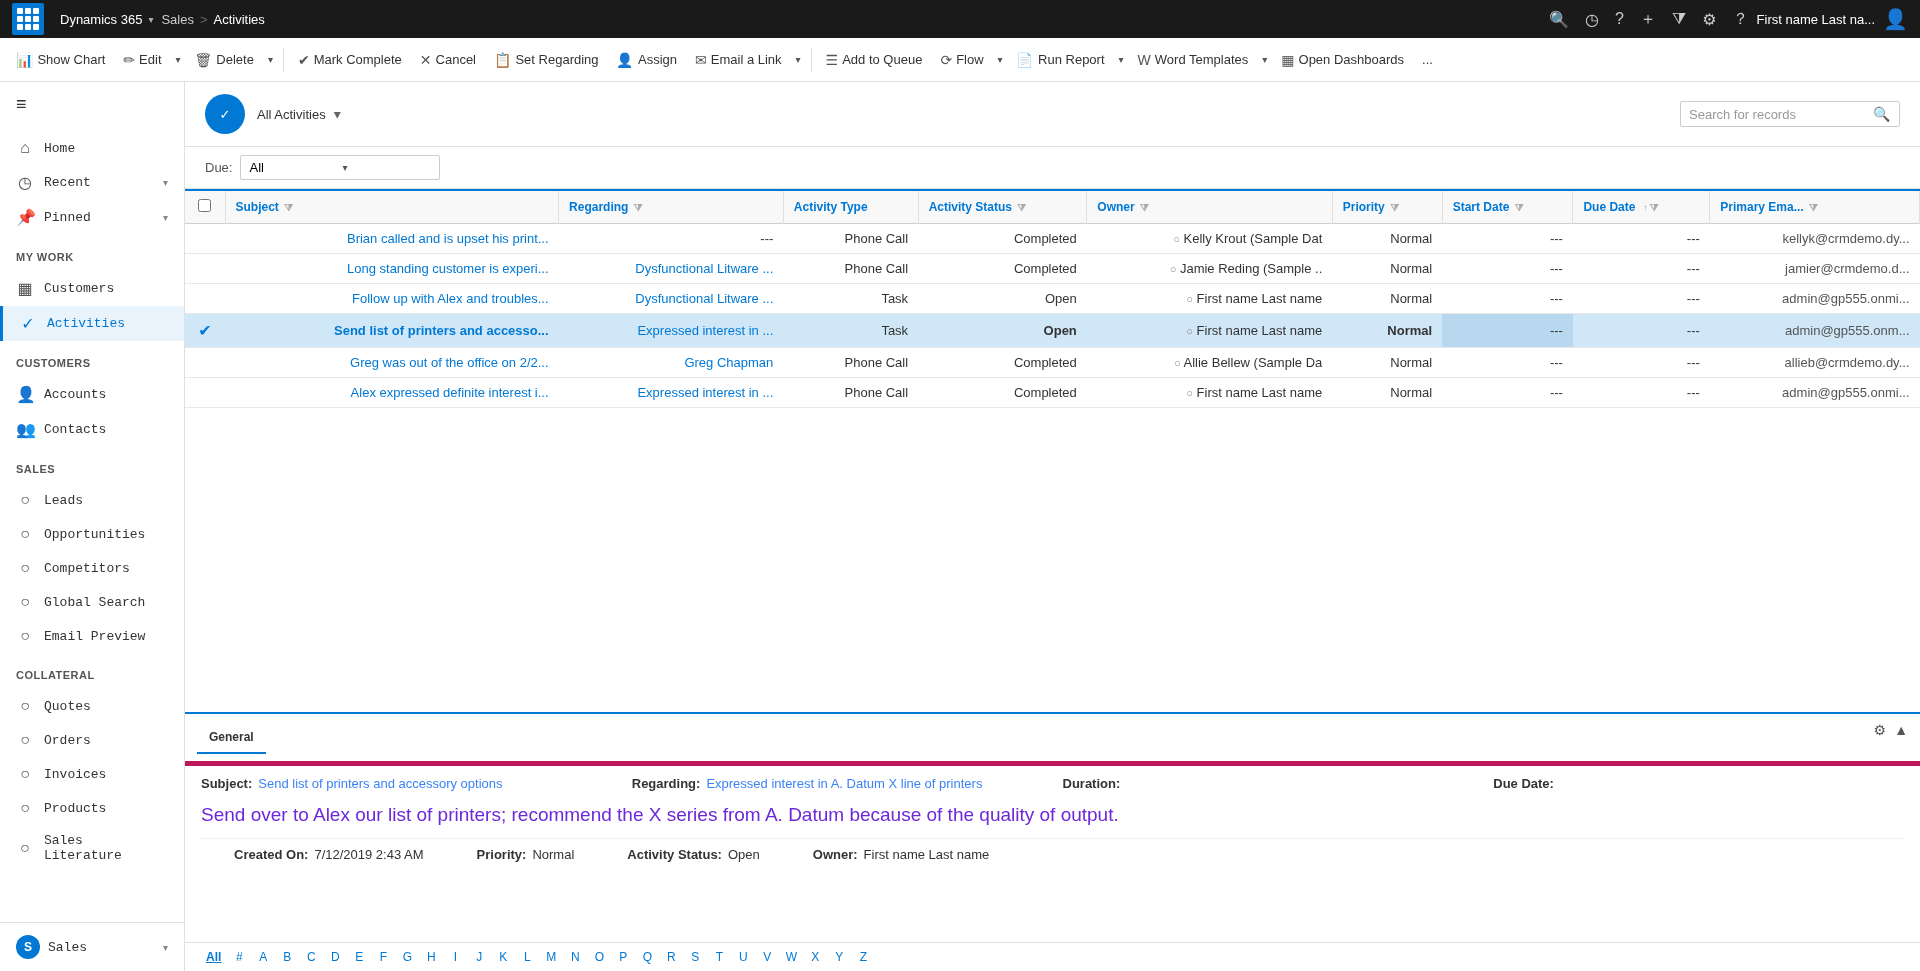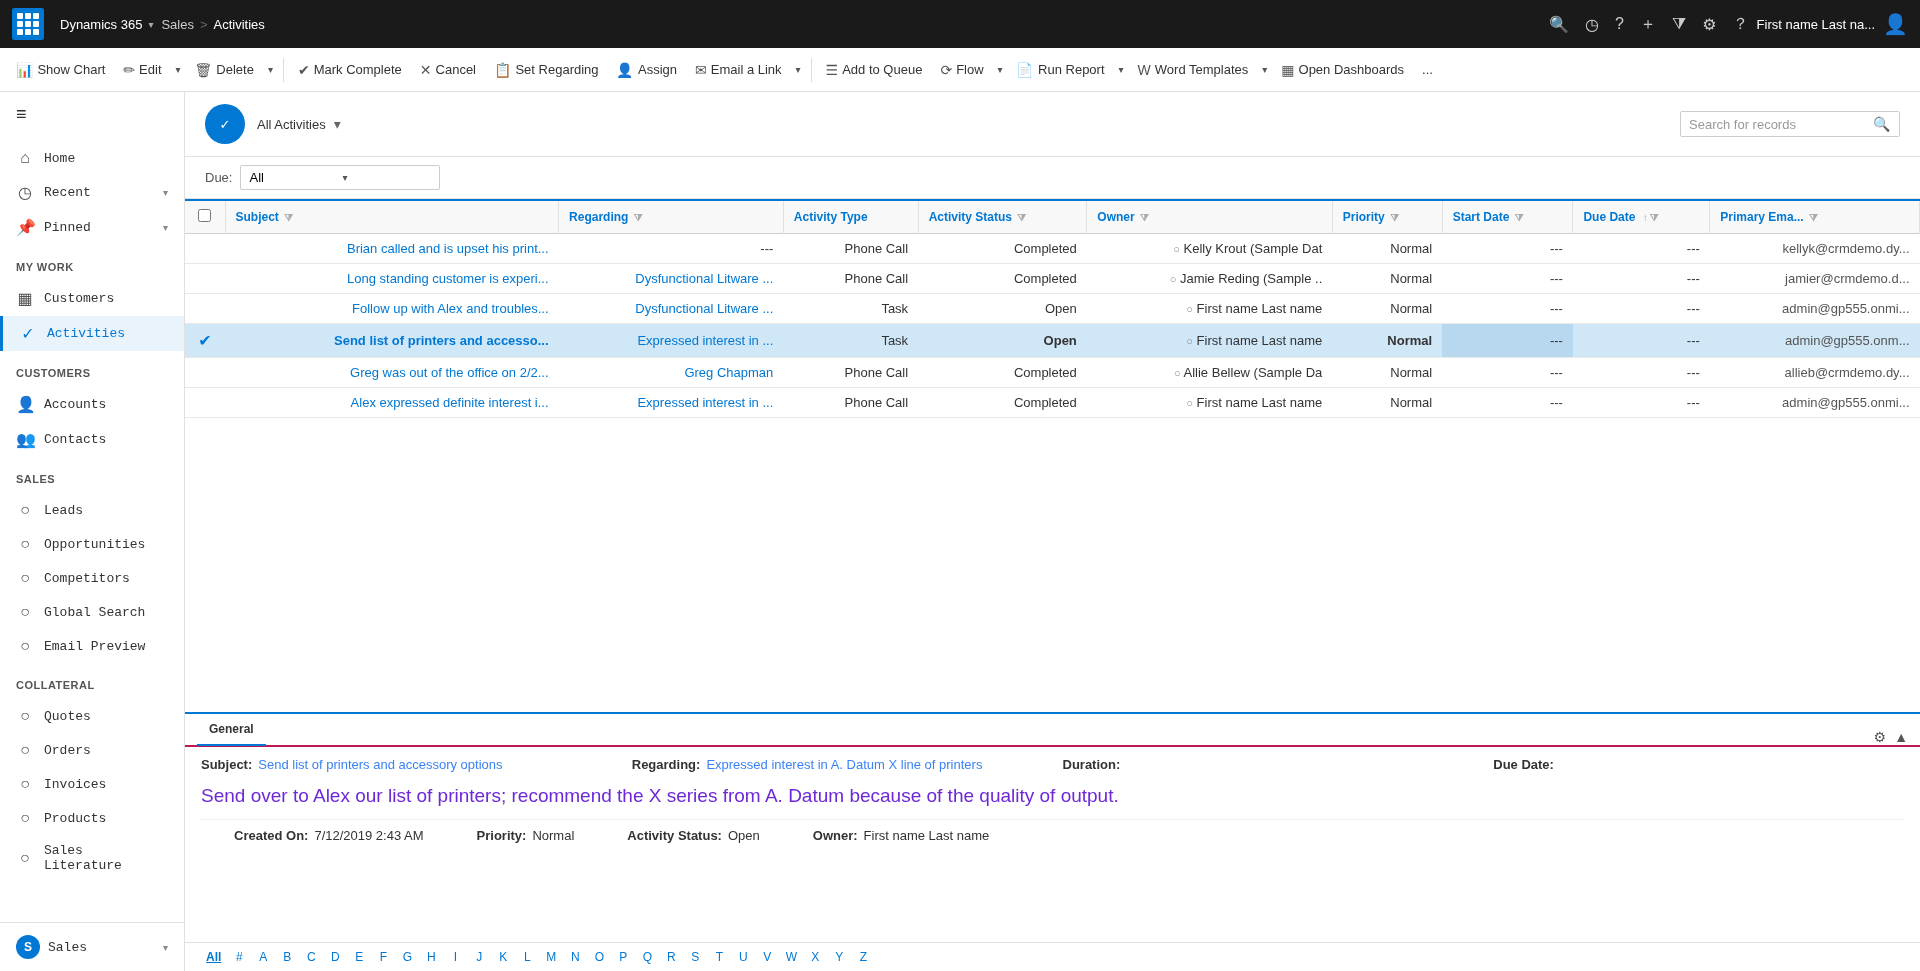--- a/index.html
+++ b/index.html
@@ -1,21 +1,21 @@
 <!DOCTYPE html>
 <html><head>
   <meta charset="utf-8">
   <style>
     * { box-sizing: border-box; margin: 0; padding: 0; font-family: 'Segoe UI', sans-serif; font-size: 13px; }
     body { background: #fff; overflow: hidden; height: 971px; width: 1920px; display: flex; flex-direction: column; }
 
     
     .top-nav {
       background: #1a1a1a;
-      height: 48px;
+      height: 38px;
       display: flex;
       align-items: center;
       padding: 0 12px;
       flex-shrink: 0;
       gap: 8px;
     }
     .top-nav-apps {
       background: #0078d4;
       width: 32px; height: 32px;
       display: flex; align-items: center; justify-content: center;
@@ -162,21 +162,21 @@
     .check-mark { color: #0078d4; font-size: 16px; }
 
     
     .detail-panel {
       border-top: 2px solid #0078d4;
       background: #fff;
       flex-shrink: 0;
       height: 230px;
       overflow: hidden;
     }
-    .detail-tabs { display: flex; border-bottom: 2px solid #be185d; padding: 0 12px; align-items: flex-end; }
+    .detail-tabs { display: flex; border-bottom: 5px solid #be185d; padding: 8px 12px; align-items: flex-start; }
     .detail-tab {
       padding: 8px 12px; font-size: 12px; cursor: pointer; color: #555;
       border-bottom: 2px solid transparent; margin-bottom: -1px;
     }
     .detail-tab.active { color: #333; border-bottom-color: #0078d4; font-weight: 600; }
     .detail-tab-icons { margin-left: auto; display: flex; gap: 8px; }
     .detail-tab-icon { cursor: pointer; color: #555; font-size: 14px; }
 
     .detail-content { padding: 10px 16px; }
     .detail-row { display: flex; gap: 20px; margin-bottom: 6px; font-size: 13px; }

